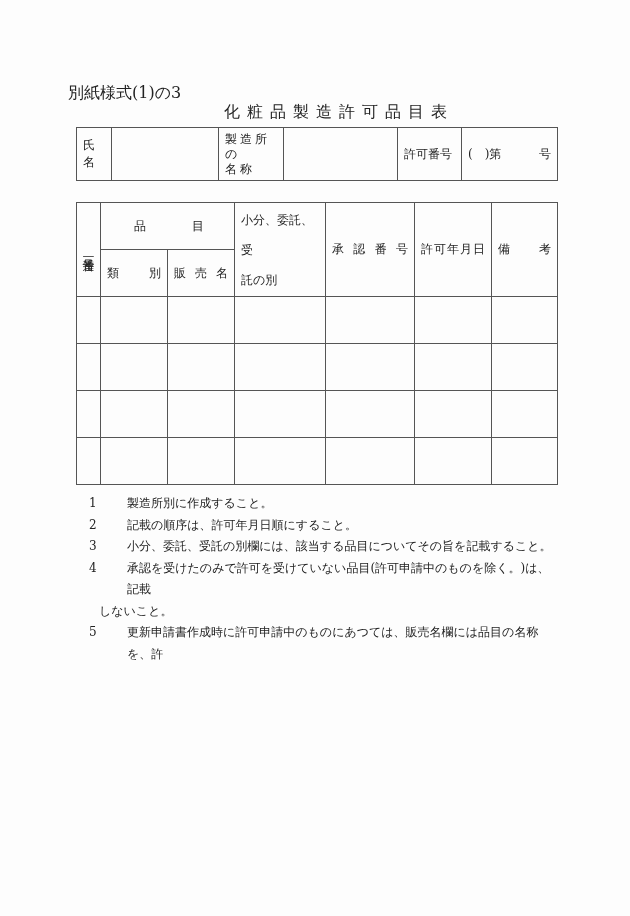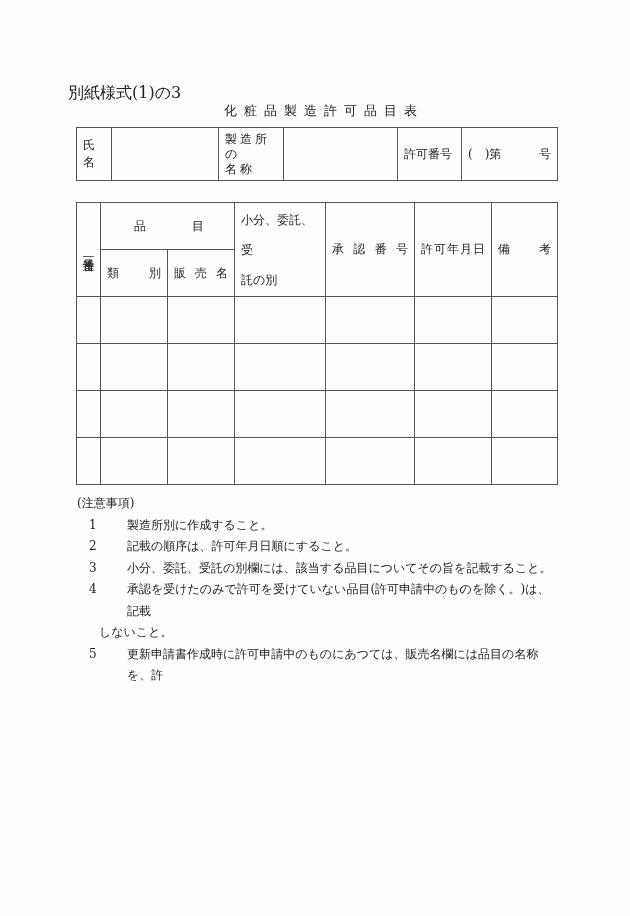--- a/index.html
+++ b/index.html
@@ -1,20 +1,20 @@
 <!DOCTYPE html>
 <html><head>
 <meta charset="utf-8">
 <style>
   html, body { margin:0; padding:0; background:#fdfdfd; }
   body { width:630px; height:916px; position:relative; overflow:hidden;
          font-family:"DejaVu Serif","Liberation Serif",serif; color:#222; }
   .abs { position:absolute; }
   .form-id { left:68px; top:83px; font-size:16px; }
-  .title { left:224px; top:102px; font-size:13px; letter-spacing:7px; }
+  .title { left:224px; top:102px; font-size:16px; letter-spacing:7px; }
   table { border-collapse:collapse; position:absolute; table-layout:fixed; }
   td { border:1px solid #555; padding:0; font-size:12px; vertical-align:middle; }
   #t1 { left:76px; top:127px; width:481px; height:54px; }
   #t2 { left:76px; top:202px; width:481px; }
   .spread { display:flex; justify-content:space-between; padding:0 6px; }
   .pad { padding:0 6px; }
   .vert { writing-mode:vertical-rl; text-orientation:upright; margin:0 auto; font-size:12px; line-height:1; letter-spacing:0; }
   .notes { left:77px; top:493px; font-size:12px; line-height:21.5px; width:480px; }
   .note { display:flex; }
   .note .num { width:22px; padding-left:12px; flex:none; }
@@ -162,21 +162,20 @@
         <td></td>
         <td></td>
         <td></td>
         <td></td>
         <td></td>
   </tr>
 </tbody>
   </table>
 
 <div class="abs notes">
-  <div>(注意事項)</div>
   <div class="note">
       <span class="num">1</span>
       <span class="txt">製造所別に作成すること。</span>
     </div>
   <div class="note">
       <span class="num">2</span>
       <span class="txt">記載の順序は、許可年月日順にすること。</span>
     </div>
   <div class="note">
       <span class="num">3</span>

